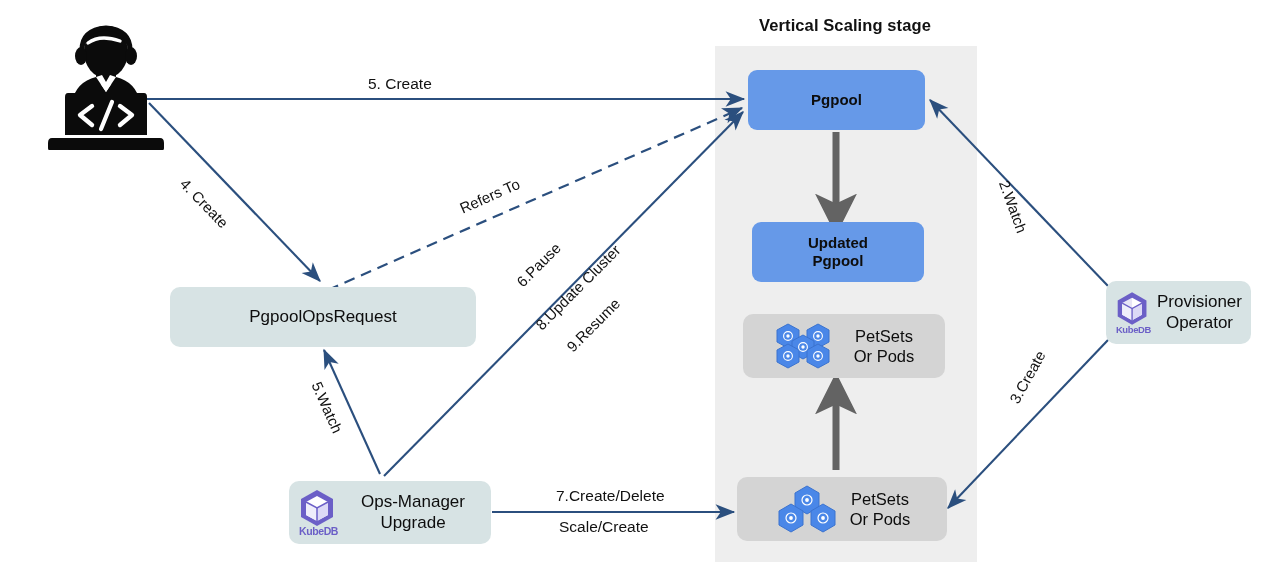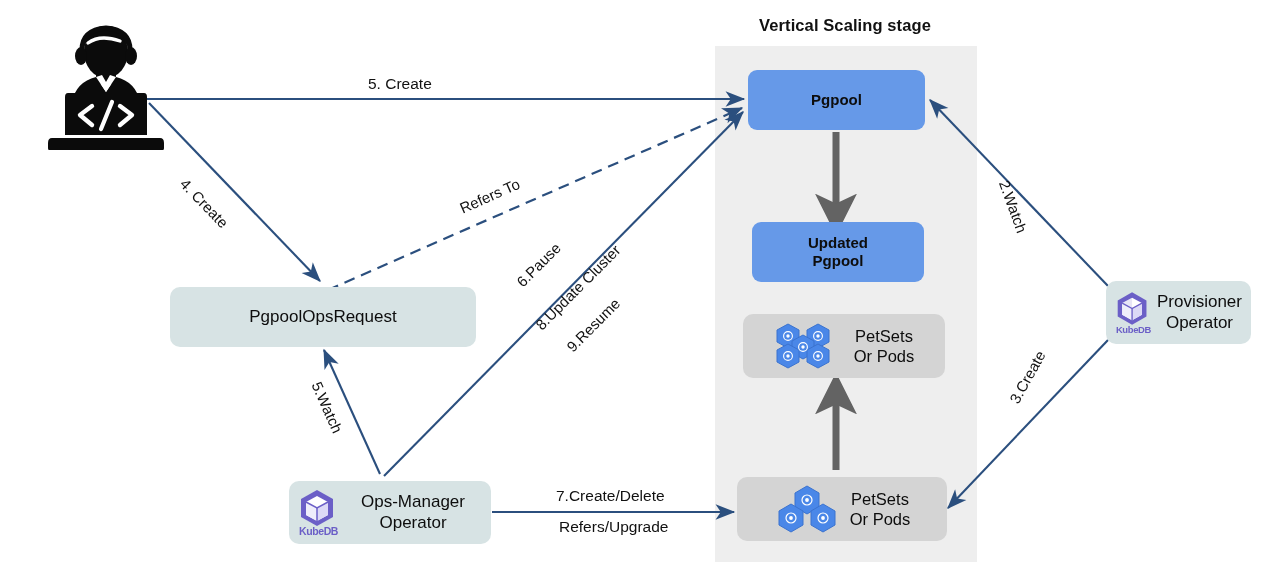--- a/index.html
+++ b/index.html
@@ -275,39 +275,39 @@
       <svg width="40" height="48" viewBox="0 0 40 48">
         <polygon points="19,1 35,10 35,28 19,37 3,28 3,10" fill="#6b5fc7"></polygon>
         <polygon points="19,7 30,13 30,26 19,32 8,26 8,13" fill="#ffffff"></polygon>
         <path d="M19,19 L19,32 L8,26 L8,13 Z" fill="#efeefb"></path>
         <path d="M19,19 L30,13 L30,26 L19,32 Z" fill="#dcd9f6"></path>
         <path d="M8,13 L19,19 L30,13" fill="none" stroke="#6b5fc7" stroke-width="1.5"></path>
         <path d="M19,19 L19,32" fill="none" stroke="#6b5fc7" stroke-width="1.5"></path>
         <text x="1" y="46" font-family="Liberation Sans, sans-serif" font-size="10.5" font-weight="bold" fill="#6b5fc7" letter-spacing="-0.4">KubeDB</text>
       </svg>
       <span class="op-label">Ops-Manager
-Operator</span>
+Upgrade</span>
     </div>
   </div>
 
   <div class="elabel" style="left:336px; top:75px;">5. Create</div>
 
   <div class="elabel rot" style="left:157px; top:175px; transform:rotate(46deg);">4. Create</div>
 
   <div class="elabel rot" style="left:425px; top:201px; transform:rotate(-24deg);">Refers To</div>
 
   <div class="elabel rot" style="left:292px; top:379px; transform:rotate(66deg);">5.Watch</div>
 
   <div class="elabel rot" style="left:481px; top:278px; transform:rotate(-45deg);">6.Pause</div>
 
   <div class="elabel rot" style="left:500px; top:321px; transform:rotate(-45deg);">8.Update Cluster</div>
 
   <div class="elabel rot" style="left:531px; top:343px; transform:rotate(-45deg);">9.Resume</div>
 
   <div class="elabel" style="left:524px; top:487px;">7.Create/Delete</div>
 
-  <div class="elabel" style="left:527px; top:518px;">Refers/Upgrade</div>
+  <div class="elabel" style="left:527px; top:518px;">Scale/Create</div>
 
   <div class="elabel rot" style="left:980px; top:178px; transform:rotate(70deg);">2.Watch</div>
 
   <div class="elabel rot" style="left:974px; top:398px; transform:rotate(-61deg);">3.Create</div>
 
 </div>
 
 </body></html>

